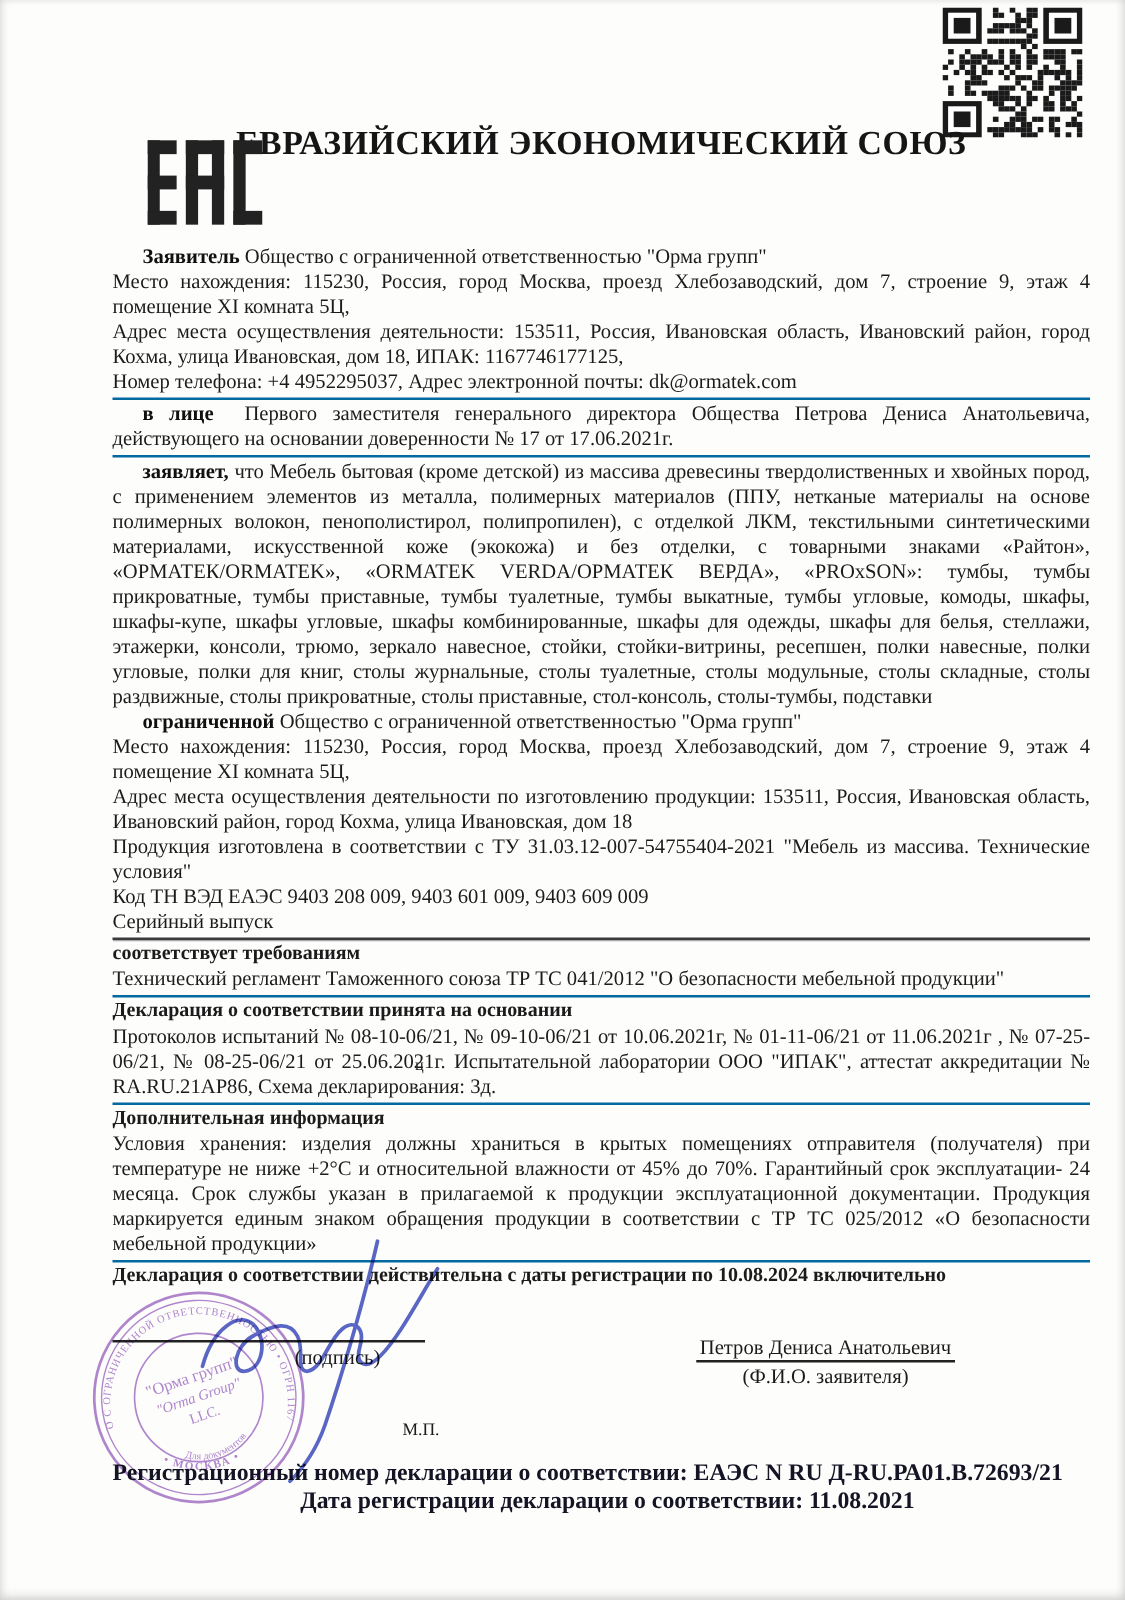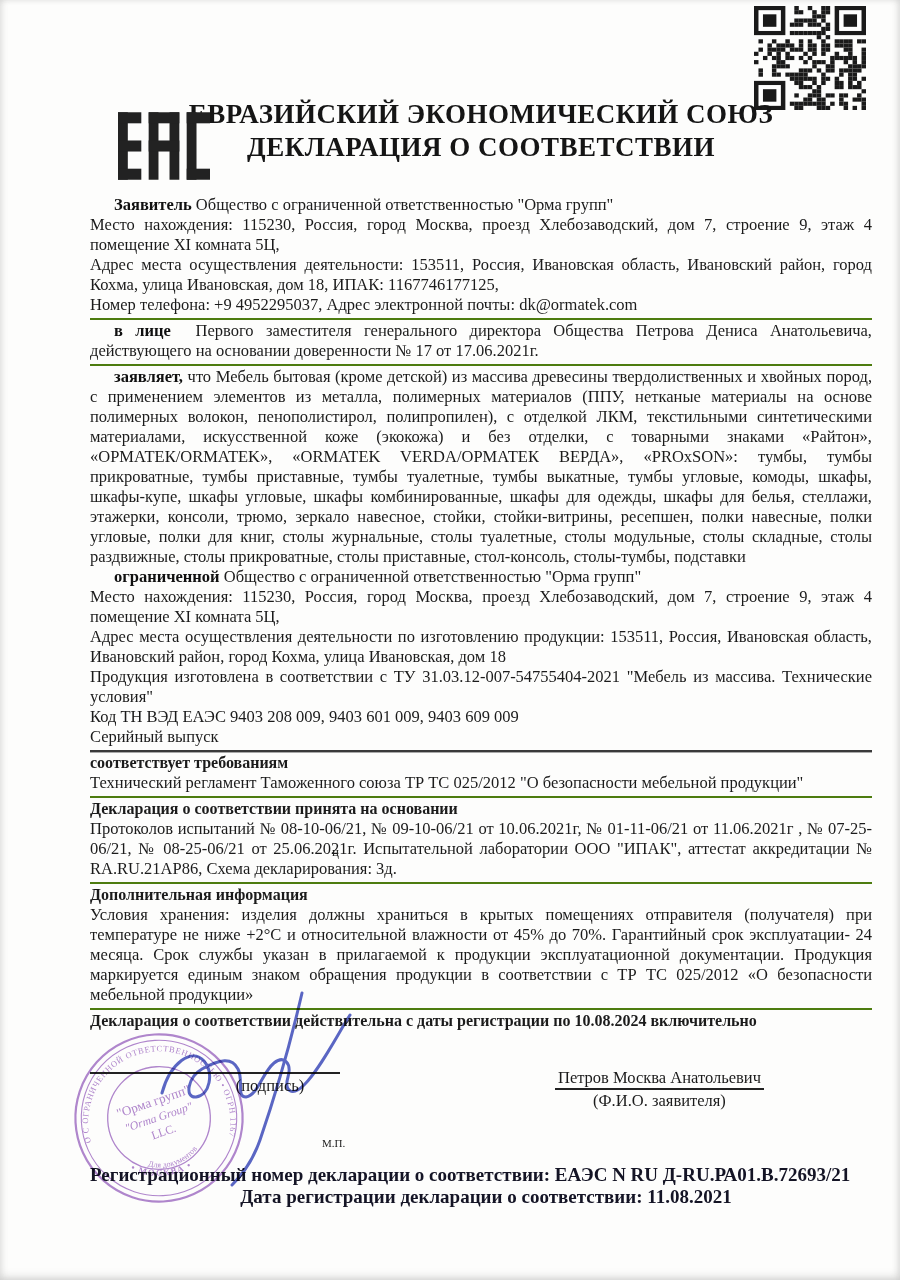--- a/index.html
+++ b/index.html
@@ -17,35 +17,35 @@
 
   
   .hdr { position:relative; margin-top:94px; height:100px; }
   .eac { position:absolute; left:28px; top:0; width:92px; height:104px; }
   .titles { text-align:center; padding-top:4px; }
   .title-line { font-weight:bold; font-size:27px; line-height:33px; letter-spacing:.5px; color:#151515; }
   .qr { position:absolute; left:754px; top:6px; width:112px; height:104px; }
 
   
   section { padding:1px 0 3px; position:relative; }
-  .ruled { border-top:2px solid #4d7c0f; }
+  .ruled { border-top:2px solid #0369a1; }
   .thick { border-top:2px solid #3a3a3a; box-shadow: inset 0 1px 0 #a9a9a9; }
   .sec-h { font-weight:bold; font-size:16px; line-height:20px; }
   .applicant { margin-top:0; }
   .artifact { position:absolute; left:242px; top:44px; font-size:13px; color:#222; }
 
   
   .sig-row { display:flex; margin-top:34px; font-size:16.5px; }
   .sig-left { width:250px; }
   .sig-line { height:4px; border-bottom:2px solid #222; }
   .sig-caption { text-align:center; padding-left:110px; padding-top:2px; }
   .sig-right { margin-left:auto; margin-right:108px; text-align:center; }
   .fio { border-bottom:2px solid #222; padding:0 3px 1px; font-size:16.5px; }
   .fio-caption { padding-top:3px; }
-  .mp { margin:26px 0 0 232px; font-size:11px; }
+  .mp { margin:26px 0 0 232px; font-size:14px; }
 
   
   .footer { margin-top:15px; font-weight:bold; font-size:19px; line-height:22px; color:#141425; }
   .footer .indent { padding-left:10px;text-align:center; }
 
   
   .stamp { position:absolute; left:68px; top:1030px; width:182px; height:176px; opacity:.82; mix-blend-mode:multiply; transform:rotate(-3deg); pointer-events:none; }
   .sig-ink { position:absolute; left:140px; top:985px; width:230px; height:210px; mix-blend-mode:multiply; pointer-events:none; }
 </style>
 </head>
@@ -294,48 +294,47 @@
         <rect x="50" y="0" width="16" height="110"></rect>
           <rect x="84" y="0" width="16" height="110"></rect>
         <rect x="50" y="0" width="50" height="18"></rect>
           <rect x="50" y="46" width="50" height="18"></rect>
         <rect x="112" y="0" width="16" height="110"></rect>
           <rect x="112" y="0" width="38" height="18"></rect>
         <rect x="112" y="92" width="38" height="18"></rect>
       </svg>
       <div class="titles">
         <div class="title-line">ЕВРАЗИЙСКИЙ ЭКОНОМИЧЕСКИЙ СОЮЗ</div>
-        <div class="title-line">ДЕКЛАРАЦИЯ О СООТВЕТСТВИИ</div>
       </div>
     </div>
 
     <section class="applicant body-txt">
       <p class="j"><b>Заявитель</b> <span>Общество с ограниченной ответственностью "Орма групп"</span></p>
       <p class="j">Место нахождения: 115230, Россия, город Москва, проезд Хлебозаводский, дом 7, строение 9, этаж 4 помещение XI комната 5Ц,</p>
       <p class="j">Адрес места осуществления деятельности: 153511, Россия, Ивановская область, Ивановский район, город Кохма, улица Ивановская, дом 18, ИПАК: 1167746177125,</p>
-      <p class="j">Номер телефона: +9 4952295037, Адрес электронной почты: dk@ormatek.com</p>
+      <p class="j">Номер телефона: +4 4952295037, Адрес электронной почты: dk@ormatek.com</p>
     </section>
 
     <section class="ruled body-txt">
       <p class="j"><b>в лице</b>&nbsp; <span>Первого заместителя генерального директора Общества Петрова Дениса Анатольевича, действующего на основании доверенности № 17 от 17.06.2021г.</span></p>
     </section>
 
     <section class="ruled body-txt">
       <p class="j"><b>заявляет,</b> <span>что Мебель бытовая (кроме детской) из массива древесины твердолиственных и хвойных пород, с применением элементов из металла, полимерных материалов (ППУ, нетканые материалы на основе полимерных волокон, пенополистирол, полипропилен), с отделкой ЛКМ, текстильными синтетическими материалами, искусственной коже (экокожа) и без отделки, с товарными знаками «Райтон», «ОРМАТЕК/ORMATEK», «ORMATEK VERDA/ОРМАТЕК ВЕРДА», «PROxSON»: тумбы, тумбы прикроватные, тумбы приставные, тумбы туалетные, тумбы выкатные, тумбы угловые, комоды, шкафы, шкафы-купе, шкафы угловые, шкафы комбинированные, шкафы для одежды, шкафы для белья, стеллажи, этажерки, консоли, трюмо, зеркало навесное, стойки, стойки-витрины, ресепшен, полки навесные, полки угловые, полки для книг, столы журнальные, столы туалетные, столы модульные, столы складные, столы раздвижные, столы прикроватные, столы приставные, стол-консоль, столы-тумбы, подставки</span></p>
       <p class="j"><b>ограниченной</b> <span>Общество с ограниченной ответственностью "Орма групп"</span></p>
       <p class="j">Место нахождения: 115230, Россия, город Москва, проезд Хлебозаводский, дом 7, строение 9, этаж 4 помещение XI комната 5Ц,</p>
       <p class="j">Адрес места осуществления деятельности по изготовлению продукции: 153511, Россия, Ивановская область, Ивановский район, город Кохма, улица Ивановская, дом 18</p>
       <p class="j">Продукция изготовлена в соответствии с ТУ 31.03.12-007-54755404-2021 "Мебель из массива. Технические условия"</p>
       <p>Код ТН ВЭД ЕАЭС 9403 208 009, 9403 601 009, 9403 609 009</p>
       <p>Серийный выпуск</p>
     </section>
 
     <section class="thick body-txt">
       <p class="sec-h">соответствует требованиям</p>
-      <p class="j">Технический регламент Таможенного союза ТР ТС 025/2012 "О безопасности мебельной продукции"</p>
+      <p class="j">Технический регламент Таможенного союза ТР ТС 041/2012 "О безопасности мебельной продукции"</p>
     </section>
 
     <section class="ruled body-txt">
       <p class="sec-h">Декларация о соответствии принята на основании</p>
       <p class="j">Протоколов испытаний № 08-10-06/21, № 09-10-06/21 от 10.06.2021г, № 01-11-06/21 от 11.06.2021г , № 07-25-06/21, № 08-25-06/21 от 25.06.2021г. Испытательной лаборатории ООО "ИПАК", аттестат аккредитации № RA.RU.21АР86, Схема декларирования: 3д.</p>
       <span class="artifact">ц</span>
     </section>
 
     <section class="ruled body-txt">
       <p class="sec-h">Дополнительная информация</p>
@@ -345,21 +344,21 @@
     <section class="ruled body-txt">
       <p class="sec-h">Декларация о соответствии действительна с даты регистрации по  10.08.2024 включительно</p>
     </section>
 
     <div class="sig-row">
       <div class="sig-left">
         <div class="sig-line"></div>
         <div class="sig-caption">(подпись)</div>
       </div>
       <div class="sig-right">
-        <span class="fio">Петров Москва Анатольевич</span>
+        <span class="fio">Петров Дениса Анатольевич</span>
         <div class="fio-caption">(Ф.И.О. заявителя)</div>
       </div>
     </div>
     <div class="mp">М.П.</div>
 
     <div class="footer">
       <div>Регистрационный номер декларации о соответствии: ЕАЭС N RU Д-RU.РА01.В.72693/21</div>
       <div class="indent">Дата регистрации декларации о соответствии: 11.08.2021</div>
     </div>
 

